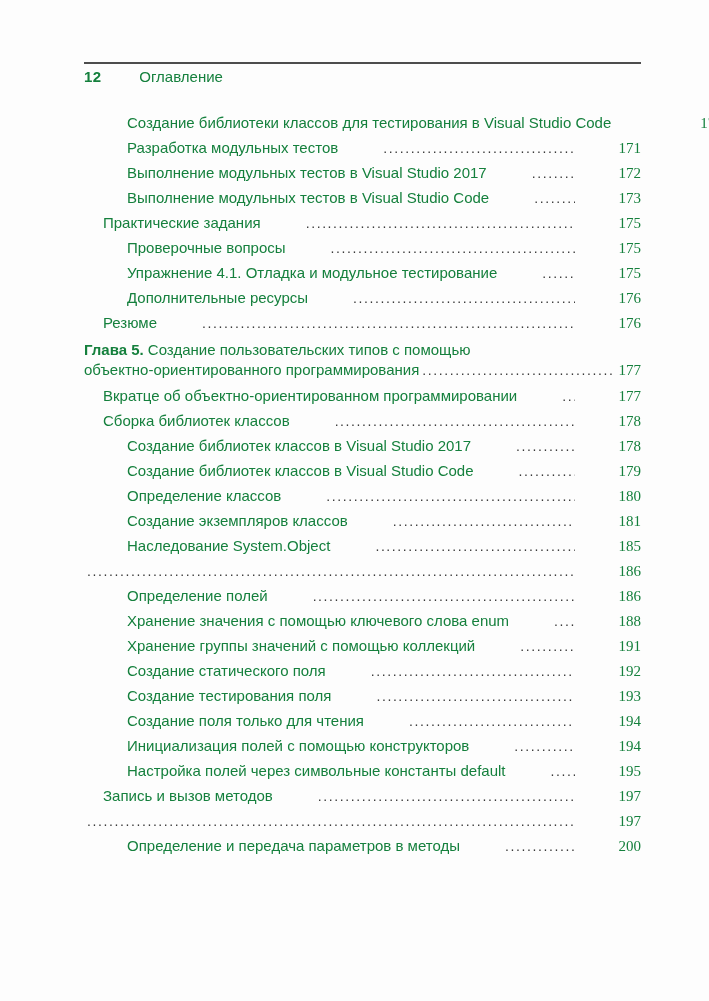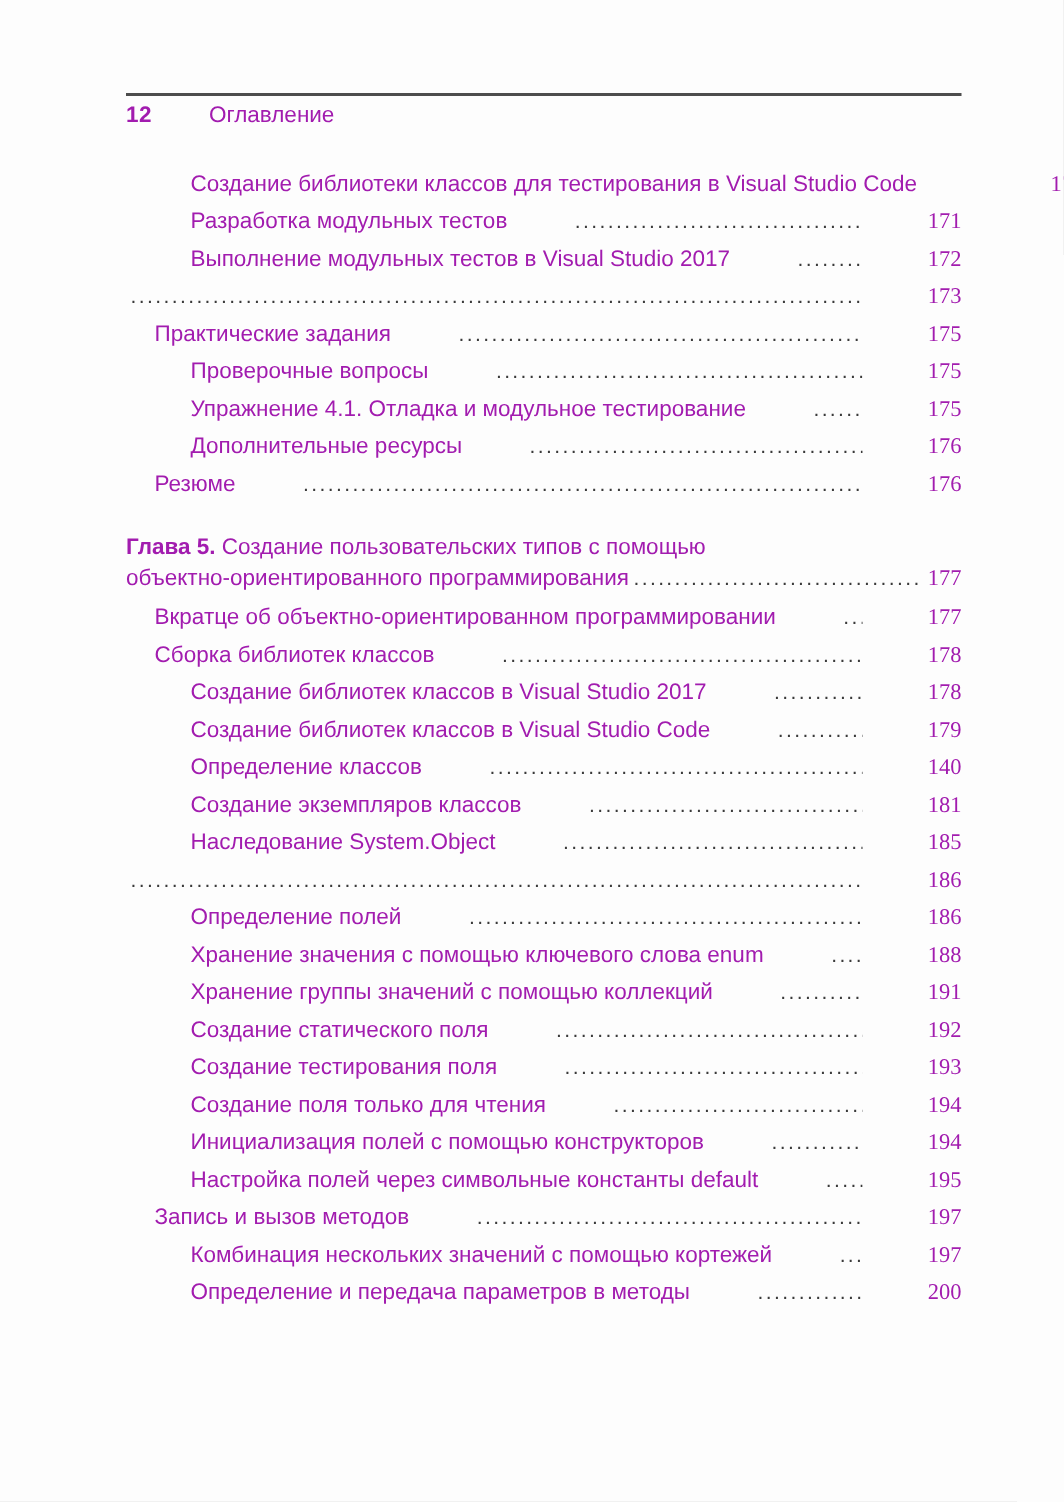--- a/index.html
+++ b/index.html
@@ -2,21 +2,21 @@
 <html><head>
 <meta charset="utf-8">
 <style>
   html,body { margin:0; padding:0; background:#e8e8e8; }
   .page {
     position:relative;
     width:709px; height:1001px;
     margin:0 auto;
     background:#fdfdfd;
     font-family:"Liberation Sans", sans-serif;
-    color:#a21caf;
+    color:#15803d;
     overflow:hidden;
   }
   .header-rule {
     position:absolute;
     left:84px; top:62px;
     width:557px; height:2px;
     background:#4d4d4d;
   }
   .running-head {
     position:absolute;
@@ -50,21 +50,21 @@
     color:#3a3a3a;
   }
   .leader::after {
     content:"........................................................................................................................";
     letter-spacing:1.6px;
     font-size:14px;
   }
   .pg { white-space:nowrap;font-family:Liberation Serif, serif; }
 
   .chapter {
-    margin-top:16px;
+    margin-top:1px;
     margin-bottom:7px;
     line-height:20px;
   }
   .chapter .ch-line2 {
     display:flex;
     align-items:baseline;
     justify-content:space-between;
   }
   .chapter .bold { font-weight:bold; }
   .chapter .pg { padding-left:4px; }
@@ -94,20 +94,21 @@
       <span class="pg">171</span>
     </div>
 
     <div class="row l2">
       <span class="title">Выполнение модульных тестов в Visual Studio 2017</span>
       <span class="leader"></span>
       <span class="pg">172</span>
     </div>
 
     <div class="row l2">
+      <span class="title">Выполнение модульных тестов в Visual Studio Code</span>
       <span class="leader"></span>
       <span class="pg">173</span>
     </div>
 
     <div class="row l1">
       <span class="title">Практические задания</span>
       <span class="leader"></span>
       <span class="pg">175</span>
     </div>
 
@@ -167,21 +168,21 @@
 
     <div class="row l2">
       <span class="title">Создание библиотек классов в Visual Studio Code</span>
       <span class="leader"></span>
       <span class="pg">179</span>
     </div>
 
     <div class="row l2">
       <span class="title">Определение классов</span>
       <span class="leader"></span>
-      <span class="pg">140</span>
+      <span class="pg">180</span>
     </div>
 
     <div class="row l2">
       <span class="title">Создание экземпляров классов</span>
       <span class="leader"></span>
       <span class="pg">181</span>
     </div>
 
 
     <div class="row l2">
@@ -243,21 +244,20 @@
       <span class="pg">195</span>
     </div>
 
     <div class="row l1">
       <span class="title">Запись и вызов методов</span>
       <span class="leader"></span>
       <span class="pg">197</span>
     </div>
 
     <div class="row l2">
-      <span class="title">Комбинация нескольких значений с помощью кортежей</span>
       <span class="leader"></span>
       <span class="pg">197</span>
     </div>
 
     <div class="row l2">
       <span class="title">Определение и передача параметров в методы</span>
       <span class="leader"></span>
       <span class="pg">200</span>
     </div>
   </div>

